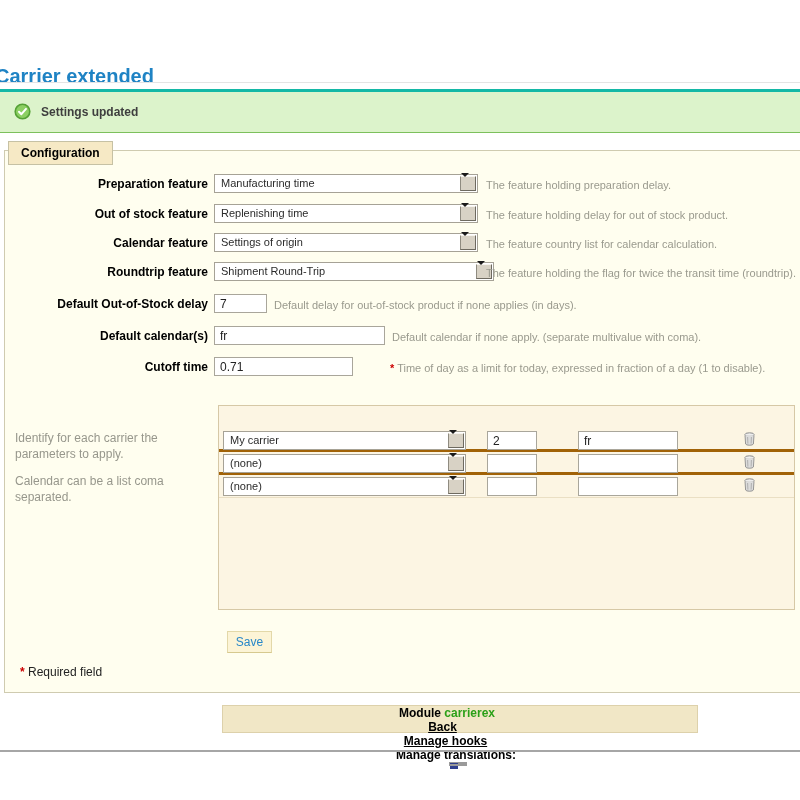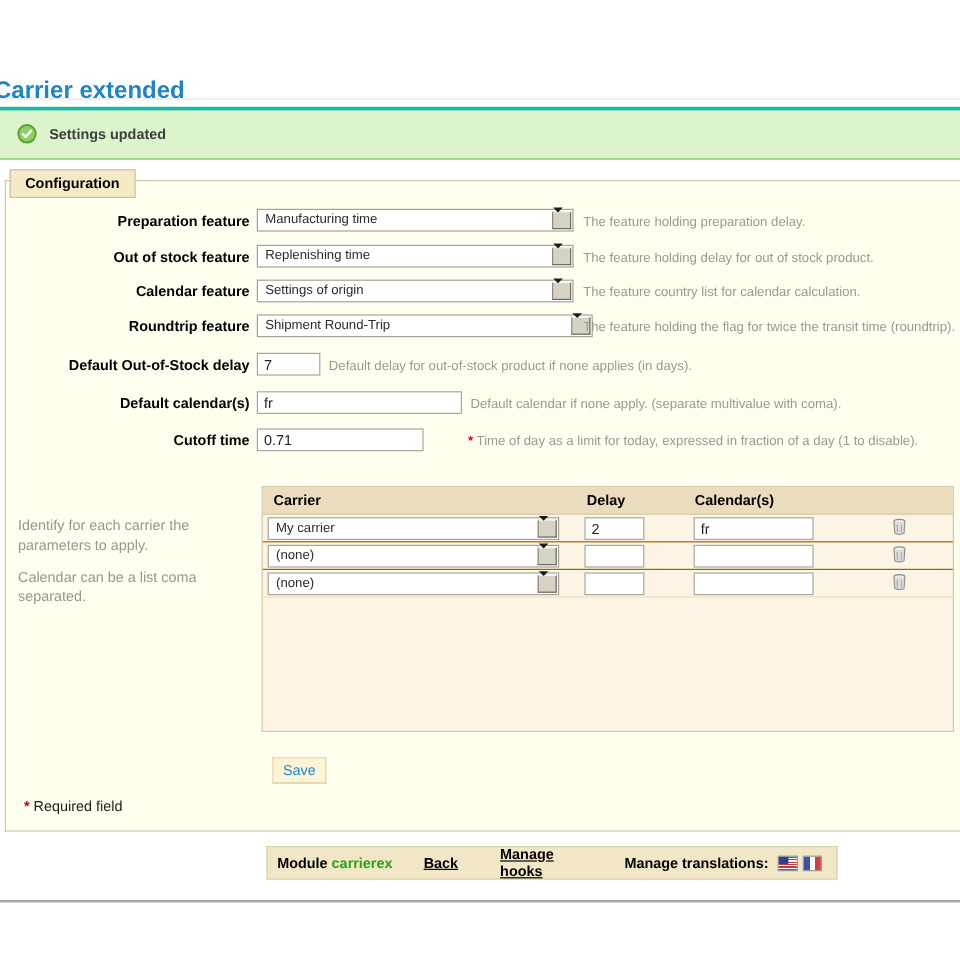--- a/index.html
+++ b/index.html
@@ -39,32 +39,32 @@
 
   
   .side-notes{position:absolute;left:15px;top:430px;width:205px;color:#97978C;font-size:12px;line-height:16px;}
   .side-notes p{margin:0 0 11px 0;}
 
   
   .ctable{position:absolute;left:218px;top:405px;width:577px;height:205px;background:#FCF5E3;
           border:1px solid #D6C8A6;box-sizing:border-box;}
   .thead{position:absolute;left:0;top:0;width:100%;height:23px;background:#EADCBC;border-bottom:1px solid #D9CBA9;box-sizing:border-box;}
   .th{position:absolute;top:4px;font-weight:bold;}
-  .trow{position:absolute;left:0;width:100%;height:23px;border-bottom:1px solid #a16207;box-sizing:border-box;}
+  .trow{position:absolute;left:0;width:100%;height:23px;border-bottom:3px solid #a16207;box-sizing:border-box;}
   .trash{position:absolute;left:525px;top:3px;cursor:pointer;}
 
   
   .save-btn{position:absolute;left:227px;top:631px;width:45px;height:22px;background:#FCF4D6;
             border:1px solid #E3D8A8;border-bottom-color:#D6C98F;color:#2787C8;font-size:12px;
             font-family:"Liberation Sans",sans-serif;cursor:pointer;}
   .required-note{position:absolute;left:8px;top:665px;font-size:12px;color:#222;margin-left:12px;}
 
   .footer-bar{position:absolute;left:222px;top:705px;width:476px;height:28px;background:#F1E7C6;
               border:1px solid #DDD1AB;box-sizing:border-box;display:flex;align-items:center;
-              padding:0 8px;font-weight:bold;}
+              padding:0 8px;font-weight:bold;flex-direction:column;}
   .footer-bar .module-name{color:#2BA018;}
   .flink{color:#000;text-decoration:underline;cursor:pointer;}
   .mgroup{margin-right:26px;white-space:nowrap;}
   .back{margin-right:35px;text-align:right;}
   .hooks{margin-right:29px;}
   .trans{margin-right:8px;white-space:nowrap;}
   .flag{display:inline-block;width:16px;height:11px;border:1px solid #9A9A9A;vertical-align:middle;
         position:relative;margin-right:4px;cursor:pointer;}
   .flag-us{background:repeating-linear-gradient(to bottom,#BF3B3B 0 1px,#fff 1px 2px);}
   .flag-us .canton{position:absolute;left:0;top:0;width:8px;height:6px;background:#30408E;}
@@ -146,25 +146,20 @@
     <input class="ti" type="text" style="left: 214px; width: 139px;" value="0.71">
     <span class="hint" style="left:390px"><span class="req">*</span> <span>Time of day as a limit for today, expressed in fraction of a day (1 to disable).</span></span>
   </div>
 
   <div class="side-notes">
     <p>Identify for each carrier the parameters to apply.</p>
     <p>Calendar can be a list coma separated.</p>
   </div>
 
   <div class="ctable">
-    <div class="thead">
-      <span class="th" style="left:9px">Carrier</span>
-      <span class="th" style="left:270px">Delay</span>
-      <span class="th" style="left:360px">Calendar(s)</span>
-    </div>
 
     <div class="trow" style="top:23px">
       <div class="sel" style="left:4px;top:2px;width:243px">
         <span class="stxt">My carrier</span>
         <span class="sbtn"><span class="sarrow"></span></span>
       </div>
       <input class="ti" type="text" style="left: 268px; top: 2px; width: 50px;" value="2">
       <input class="ti" type="text" style="left: 359px; top: 2px; width: 100px;" value="fr">
       <span class="trash">
         <svg width="11" height="14" viewBox="0 0 11 14">

